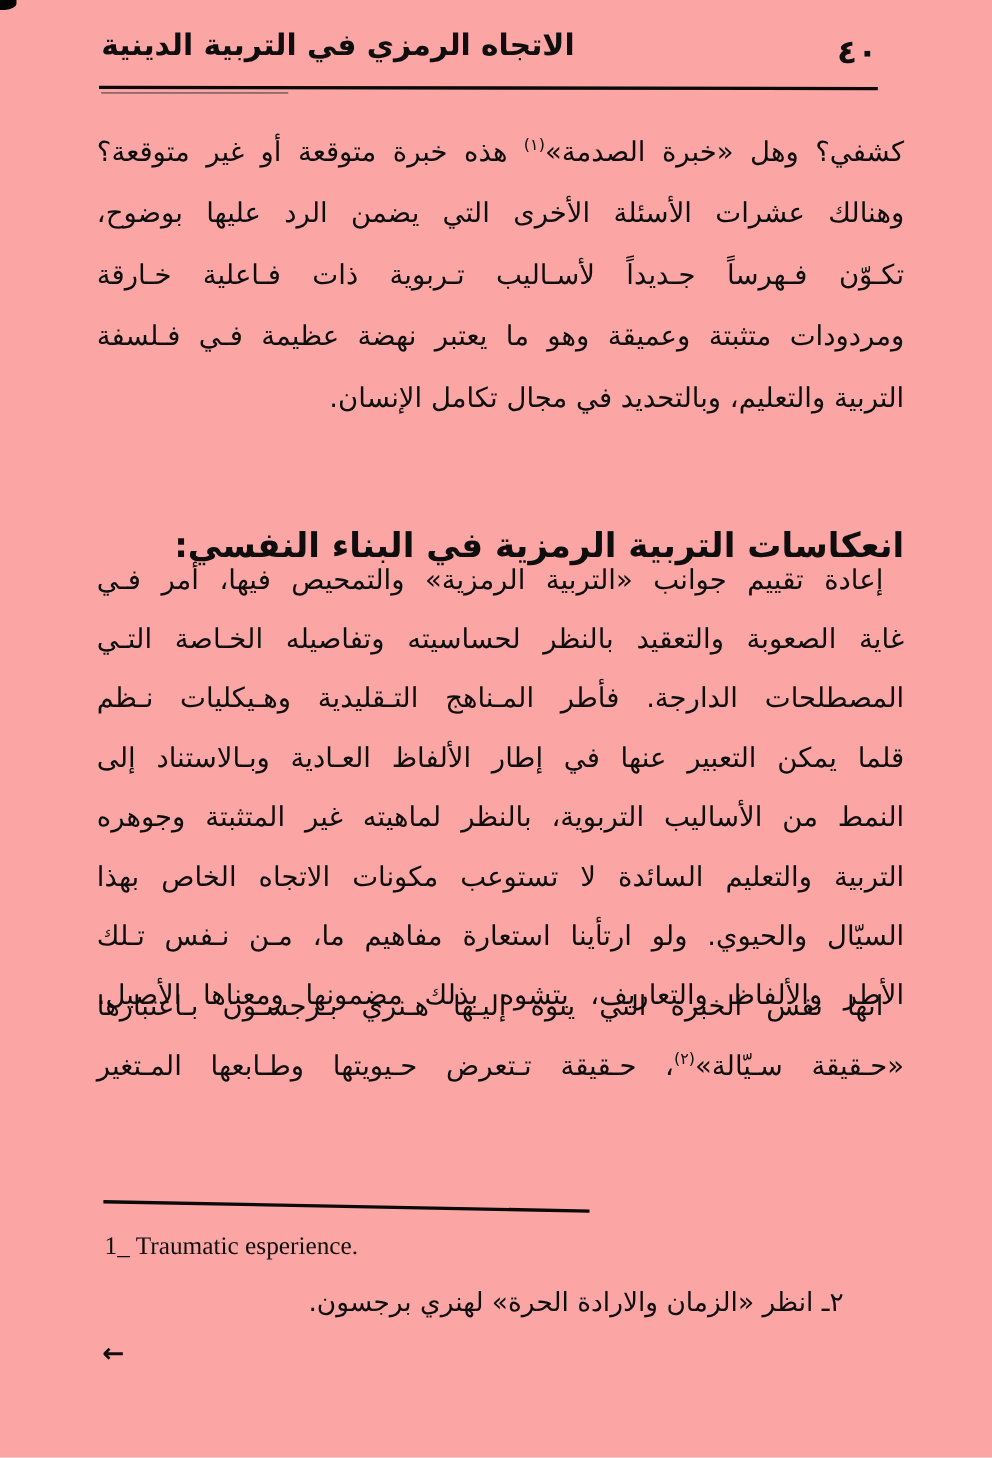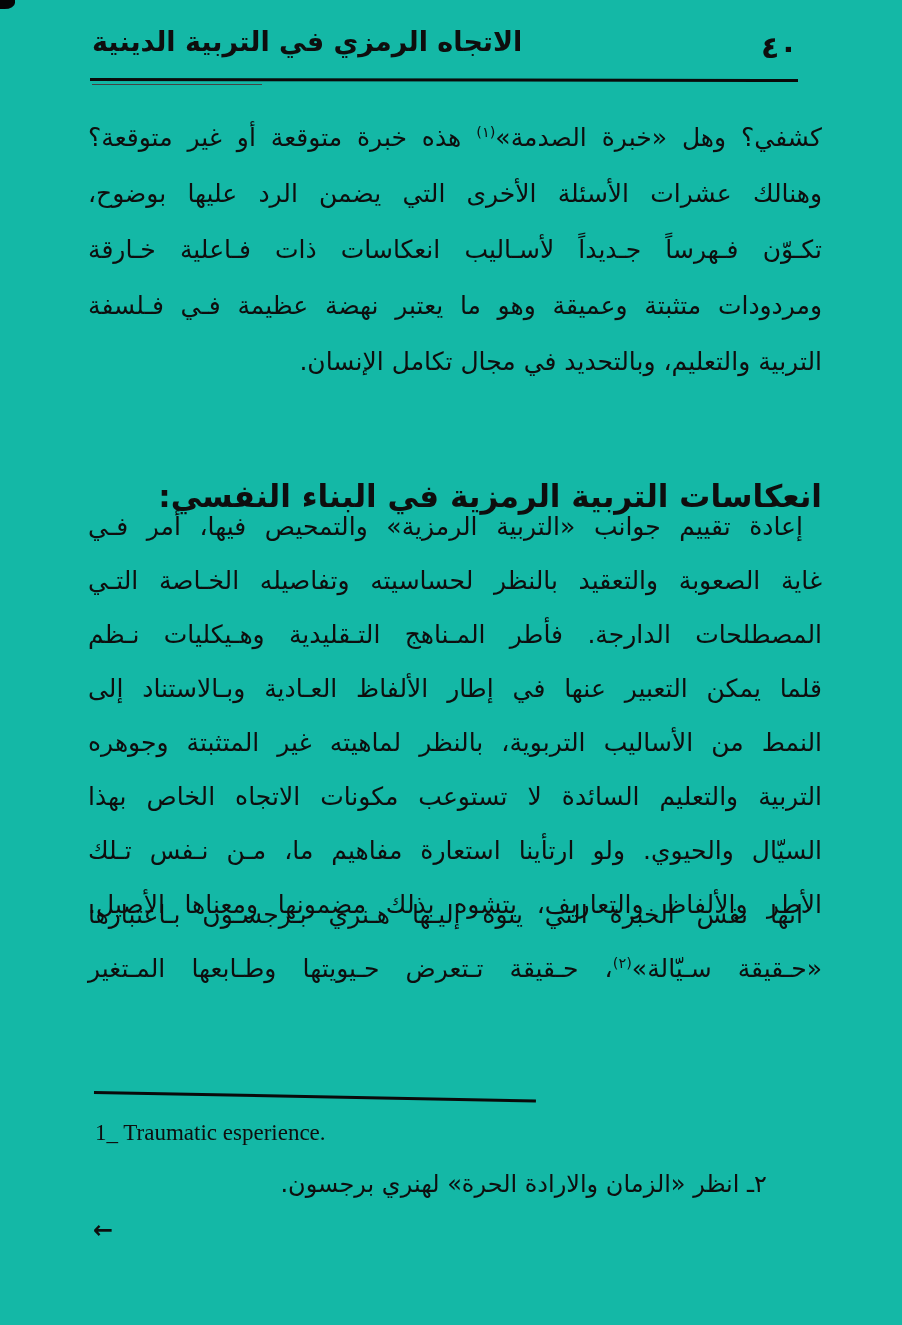--- a/index.html
+++ b/index.html
@@ -1,18 +1,18 @@
 <!DOCTYPE html>
 <html lang="ar"><head>
 <meta charset="utf-8">
 <style>
   html,body{margin:0;padding:0;background:#e8e8e4;}
   .page{
     position:relative;width:902px;height:1325px;margin:0 auto;
-    background:#14b8a6;color:#0e0e0e;overflow:hidden;
+    background:#fca5a5;color:#0e0e0e;overflow:hidden;
     font-family:"DejaVu Sans",sans-serif;
   }
   
   .corner-blob{position:absolute;left:0;top:0;width:15px;height:9px;background:#050505;border-radius:0 0 70% 0;}
   
   .running-title{position:absolute;left:92px;top:26px;font-size:27px;font-weight:bold;white-space:nowrap;direction:rtl;}
   .page-number{position:absolute;left:761px;top:30px;font-size:30px;font-weight:bold;direction:rtl;}
   .header-rule{position:absolute;left:90px;top:78px;width:708px;height:3px;background:#0a0a0a;transform:rotate(0.08deg);transform-origin:left center;}
   .header-rule-ghost{position:absolute;left:92px;top:84px;width:170px;height:1px;background:#444;}
   
@@ -47,21 +47,21 @@
   <div class="corner-blob"></div>
 
   <div class="running-title">الاتجاه الرمزي في التربية الدينية</div>
   <div class="page-number">٤٠</div>
   <div class="header-rule"></div>
   <div class="header-rule-ghost"></div>
 
   <section class="textblock p1">
     <div class="line"><span>كشفي؟ وهل «خبرة الصدمة»</span><sup class="fnref">(١)</sup><span> هذه خبرة متوقعة أو غير متوقعة؟</span></div>
     <div class="line">وهنالك عشرات الأسئلة الأخرى التي يضمن الرد عليها بوضوح،</div>
-    <div class="line">تكـوّن فـهرساً جـديداً لأسـاليب انعكاسات ذات فـاعلية خـارقة</div>
+    <div class="line">تكـوّن فـهرساً جـديداً لأسـاليب تـربوية ذات فـاعلية خـارقة</div>
     <div class="line">ومردودات متثبتة وعميقة وهو ما يعتبر نهضة عظيمة فـي فـلسفة</div>
     <div class="line end">التربية والتعليم، وبالتحديد في مجال تكامل الإنسان.</div>
   </section>
 
   <h2 class="section-heading">انعكاسات التربية الرمزية في البناء النفسي:</h2>
 
   <section class="textblock p2">
     <div class="line indent">إعادة تقييم جوانب «التربية الرمزية» والتمحيص فيها، أمر فـي</div>
     <div class="line">غاية الصعوبة والتعقيد بالنظر لحساسيته وتفاصيله الخـاصة التـي</div>
     <div class="line">المصطلحات الدارجة. فأطر المـناهج التـقليدية وهـيكليات نـظم</div>

